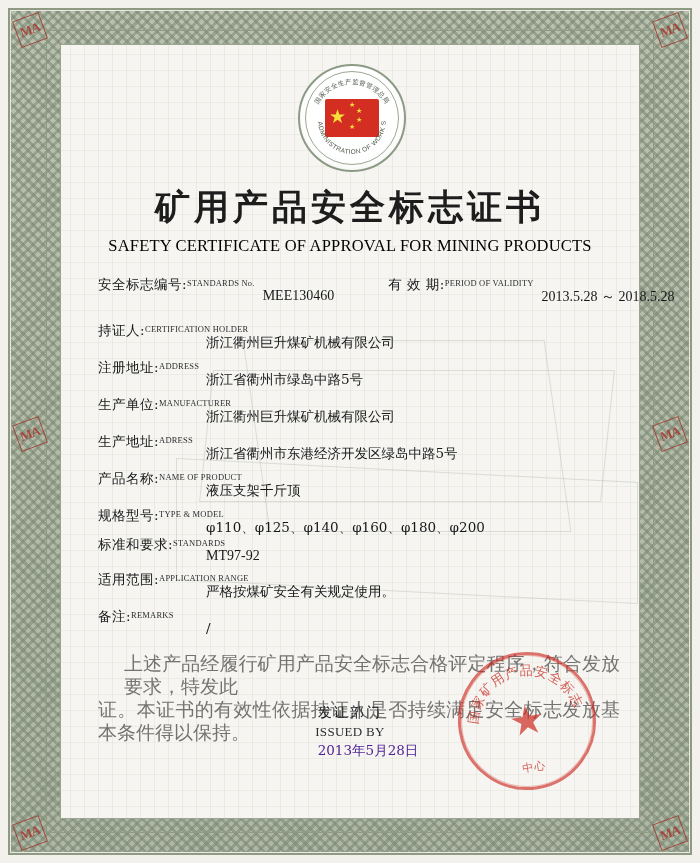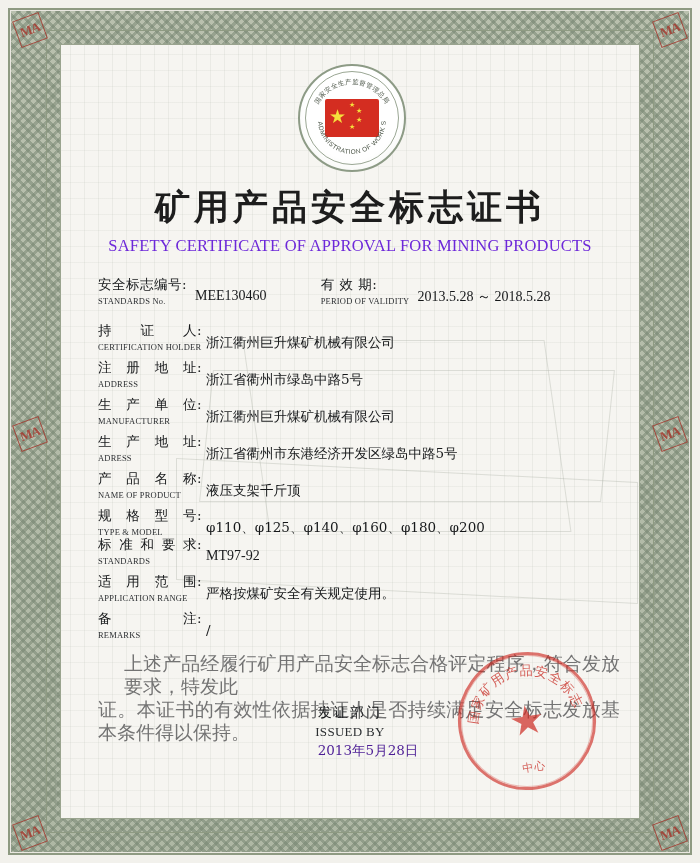--- a/index.html
+++ b/index.html
@@ -164,39 +164,39 @@
     white-space: nowrap;
   }
   .title-en {
     position: absolute;
     top: 192px;
     left: 0; right: 0;
     text-align: center;
     font-family: "Liberation Serif", serif;
     font-size: 16.5px;
     letter-spacing: 0.2px;
-    color: #6d28d9;
+    color: #000000;
     white-space: nowrap;
   }
 
   
   .row-top {
     position: absolute;
     top: 232px;
     left: 38px; right: 18px;
     display: flex;
     align-items: flex-start;
   }
   .field {
     display: flex;
     align-items: flex-start;
   }
   .lbl {
     display: flex;
-    flex-direction: column;
+    flex-direction: row;
     flex: none;
   }
   .lbl .cn {
     font-family: "DejaVu Serif", serif;
     font-size: 13.5px;
     color: #16181a;
     white-space: nowrap;
     letter-spacing: 0.5px;
   }
   .lbl .en {

